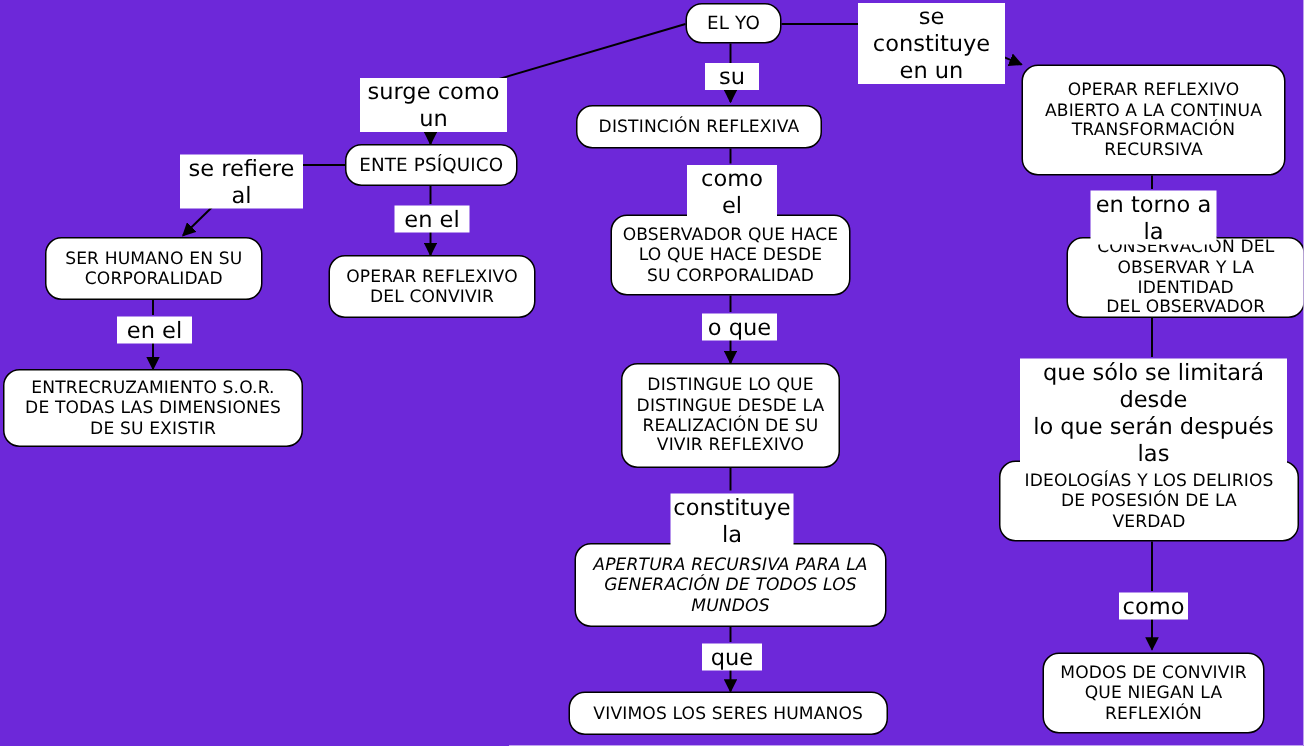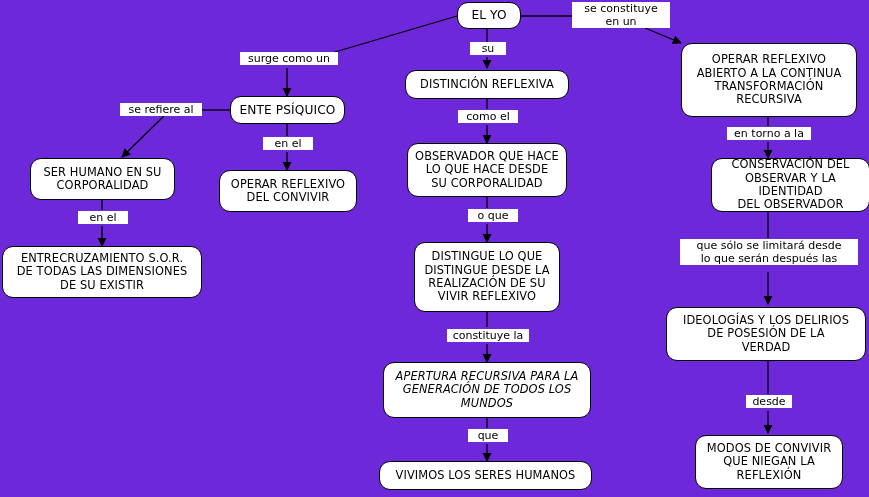--- a/index.html
+++ b/index.html
@@ -39,21 +39,21 @@
     line-height: 1.18;
     font-size: 11.4px;
     letter-spacing: 0.1px;
     padding: 2px 6px;
     white-space: pre-line;
     color: #000000;
   }
   .node.small { font-size: 12.2px; }
   .link-label {
     position: absolute;
-    font-size: 11px;
+    font-size: 15px;
     line-height: 1.2;
     text-align: center;
     color: #000000;
     background: #ffffff;
     white-space: pre-line;
     padding: 0 1px;
   }
 </style>
 </head>
 <body>
@@ -119,21 +119,21 @@
   <div class="node" style="left:30px; top:158px; width:145px; height:42px;">SER HUMANO EN SU
 CORPORALIDAD</div>
 
   <div class="node" style="left:2px; top:246px; width:200px; height:52px;">ENTRECRUZAMIENTO S.O.R.
 DE TODAS LAS DIMENSIONES
 DE SU EXISTIR</div>
 
   <div class="node" style="left:219px; top:170px; width:138px; height:42px;">OPERAR REFLEXIVO
 DEL CONVIVIR</div>
 
-  <div class="node" style="left:405px; top:70px; width:164px; height:29px;">DISTINCIÓN REFLEXIVA</div>
+  <div class="node" style="left:384px; top:70px; width:164px; height:29px;">DISTINCIÓN REFLEXIVA</div>
 
   <div class="node" style="left:407px; top:143px; width:160px; height:54px;">OBSERVADOR QUE HACE
 LO QUE HACE DESDE
 SU CORPORALIDAD</div>
 
   <div class="node" style="left:414px; top:242px; width:146px; height:70px;">DISTINGUE LO QUE
 DISTINGUE DESDE LA
 REALIZACIÓN DE SU
 VIVIR REFLEXIVO</div>
 
@@ -179,15 +179,15 @@
 
   <div class="link-label" style="left:447px; top:329px; width:80px;">constituye la</div>
 
   <div class="link-label" style="left:468px; top:429px; width:38px;">que</div>
 
   <div class="link-label" style="left:727px; top:127px; width:82px;">en torno a la</div>
 
   <div class="link-label" style="left:680px; top:239px; width:176px;">que sólo se limitará desde
 lo que serán después las</div>
 
-  <div class="link-label" style="left:746px; top:395px; width:44px;">desde</div>
+  <div class="link-label" style="left:746px; top:395px; width:44px;">como</div>
 
 </div>
 
 </body></html>

